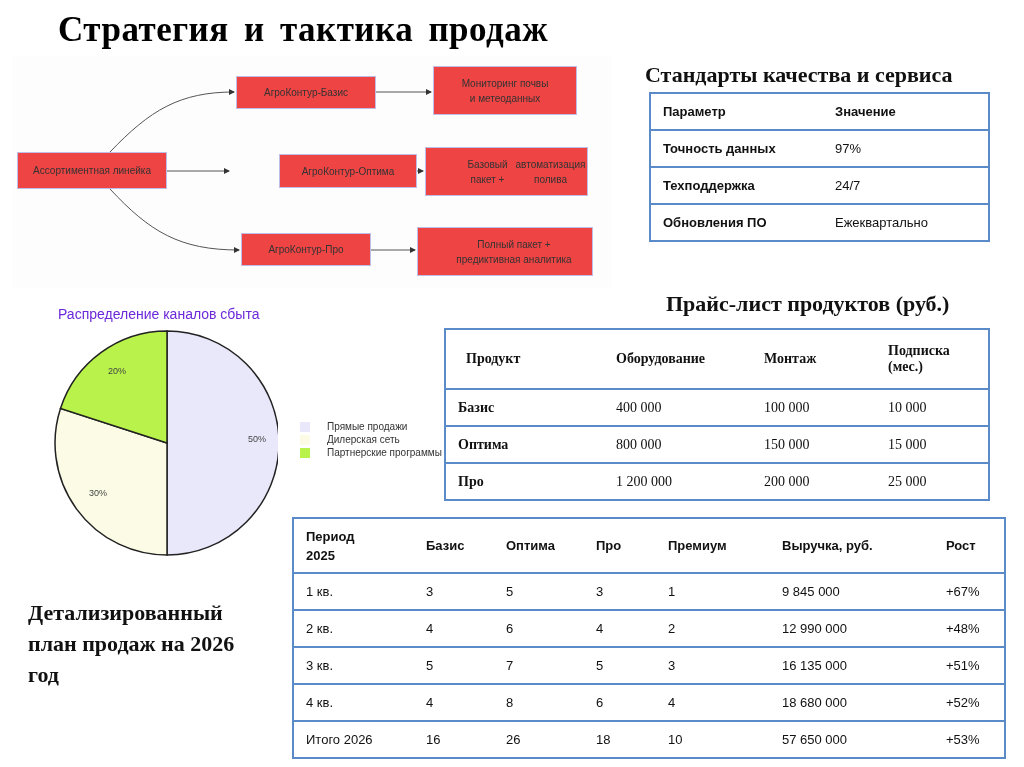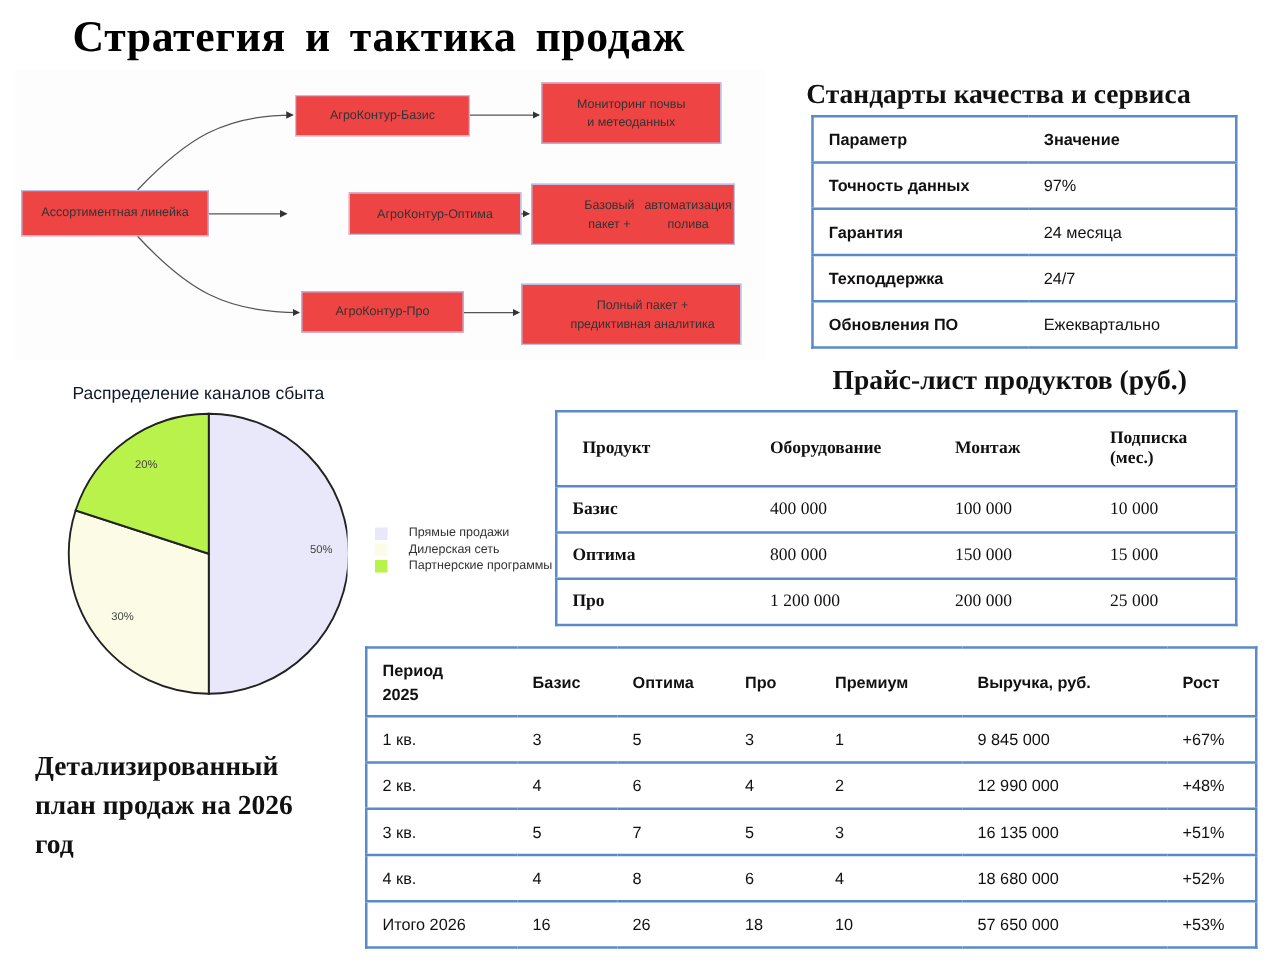--- a/index.html
+++ b/index.html
@@ -13,21 +13,21 @@
   table { border-collapse:collapse; }
   .tbl { position:absolute; border:2px solid #5b8ac9; box-sizing:border-box; }
   .tbl td { border-top:2px solid #5b8ac9; padding:0 0 0 12px; vertical-align:middle; }
   .tbl tr:first-child td { border-top:none; }
   .q td { font-size:13px; height:35px; }
   .q .k { font-weight:bold; }
   .p td { font-family:"Liberation Serif", serif; font-size:14px; height:35px; }
   .p .k { font-weight:bold; }
   .s td { font-size:13px; height:35px; }
   .s tr.head td { font-weight:bold; height:53px; }
-  .pie-title { left:58px; top:306px; font-size:14px; color:#0f172a; }
+  .pie-title { left:58px; top:306px; font-size:14px; color:#6d28d9; }
   .legend { left:300px; top:420px; font-size:10px; color:#333; line-height:13px; }
   .legend-row { display:flex; align-items:center; gap:17px; }
   .swatch { width:10px; height:10px; display:inline-block; }
   .plan-title { left:28px; top:597px; width:260px; font-family:"Liberation Serif", serif; font-weight:bold; font-size:22px; line-height:31px; color:#111; }
 </style>
 </head>
 <body>
 
 <div class="abs title-main">Стратегия  и  тактика  продаж</div>
 
@@ -74,24 +74,20 @@
 <div class="abs section-title" style="left:645px;top:62px;">Стандарты качества и сервиса</div>
 <table class="tbl q" style="left:649px;top:92px;width:341px;">
   <tbody>
       <tr>
     <td class="k" style="width:160px;">Параметр</td>
     <td class="k">Значение</td>
   </tr>
   <tr>
     <td class="k">Точность данных</td>
     <td>97%</td>
-  </tr>
-  <tr>
-    <td class="k">Гарантия</td>
-    <td>24 месяца</td>
   </tr>
   <tr>
     <td class="k">Техподдержка</td>
     <td>24/7</td>
   </tr>
   <tr>
     <td class="k">Обновления ПО</td>
     <td>Ежеквартально</td>
   </tr>
 </tbody>

